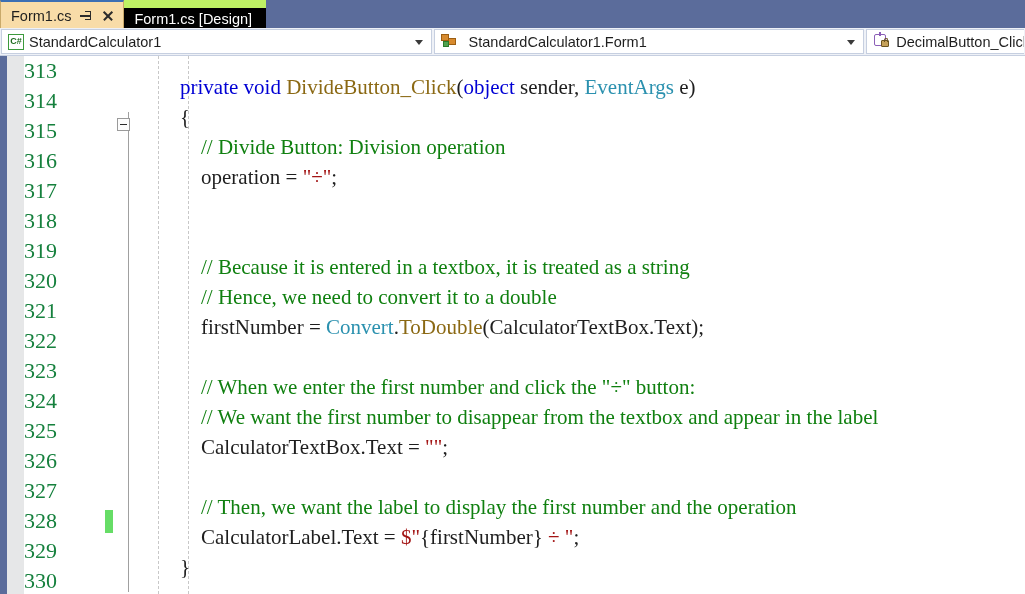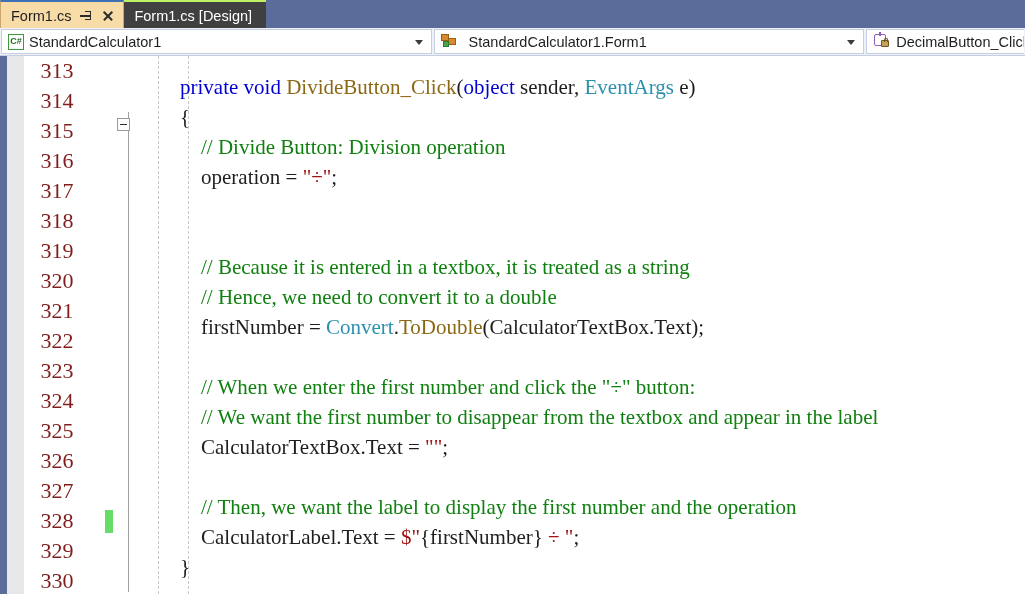--- a/index.html
+++ b/index.html
@@ -25,23 +25,23 @@
     white-space:nowrap;
   }
   .tab.active{
     background:#F8DCA8;
     color:#1E1E1E;
     border-top:2px solid #3C6FB3;
     border-left:1px solid #C9A96A;
     border-right:1px solid #C9A96A;
   }
   .tab.inactive{
-    background:#404040;
+    background:#000000;
     color:#FFFFFF;
-    border-top:2px solid #bef264;
+    border-top:8px solid #bef264;
   }
   .tab .tablabel{margin-right:6px;}
   .pin-icon{
     display:inline-block;width:14px;height:14px;position:relative;margin:0 5px 0 2px;
     flex:0 0 auto;
   }
   .pin-icon::before{
     content:"";position:absolute;left:1px;top:6px;width:11px;height:1.6px;background:#2B2B2B;
   }
   .pin-icon::after{
@@ -131,22 +131,22 @@
   .left-border{
     position:absolute;left:0;top:0;width:7px;height:538px;background:#5B6C9B;
   }
   .margin-strip{
     position:absolute;left:7px;top:0;width:17px;height:538px;background:#E6E7E8;
   }
   .line-row{
     position:relative;height:30px;line-height:30px;white-space:nowrap;
   }
   .lineno{
-    position:absolute;left:24px;width:66px;text-align:center;
-    color:#7f1d1d;font-family:"Liberation Serif", serif;font-size:22px;
+    position:absolute;left:24px;width:66px;text-align:left;
+    color:#15803d;font-family:"Liberation Serif", serif;font-size:22px;
   }
   .changebar{
     position:absolute;left:105px;width:8px;top:4px;height:23px;background:#66DD66;
   }
   .outline-line{
     position:absolute;left:128px;top:56px;width:1px;height:480px;background:#A0A0A0;
   }
   .outline-box{
     position:absolute;left:117px;top:62px;width:13px;height:13px;
     border:1px solid #9A9A9A;background:#FDFDFD;box-sizing:border-box;

